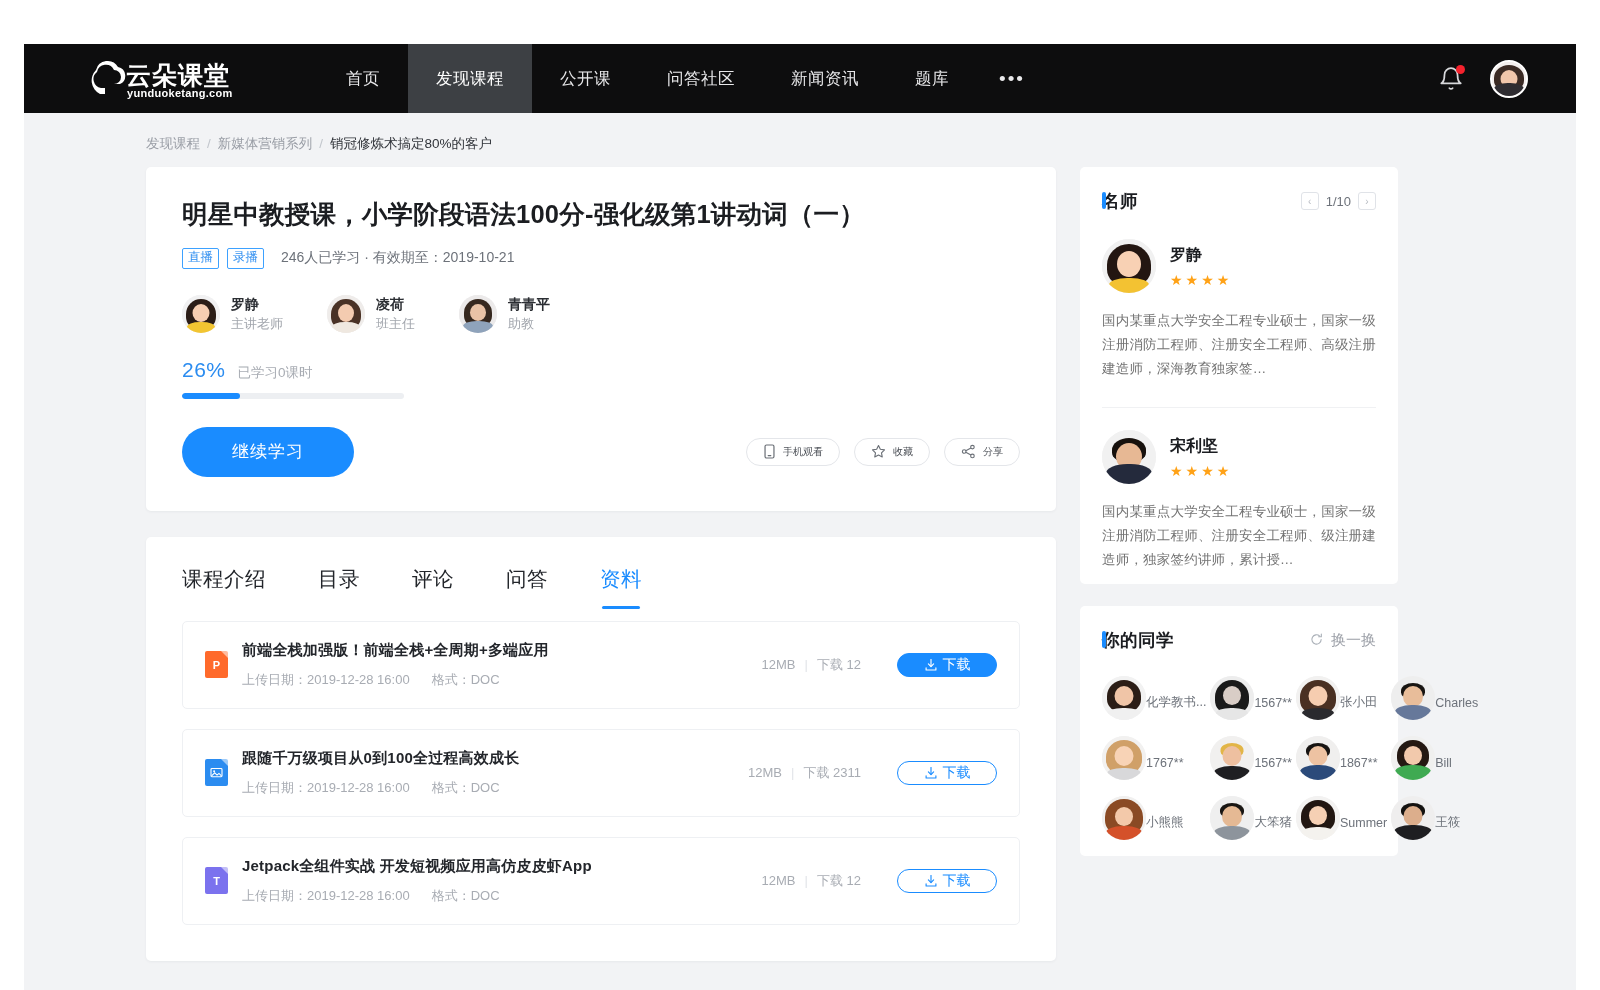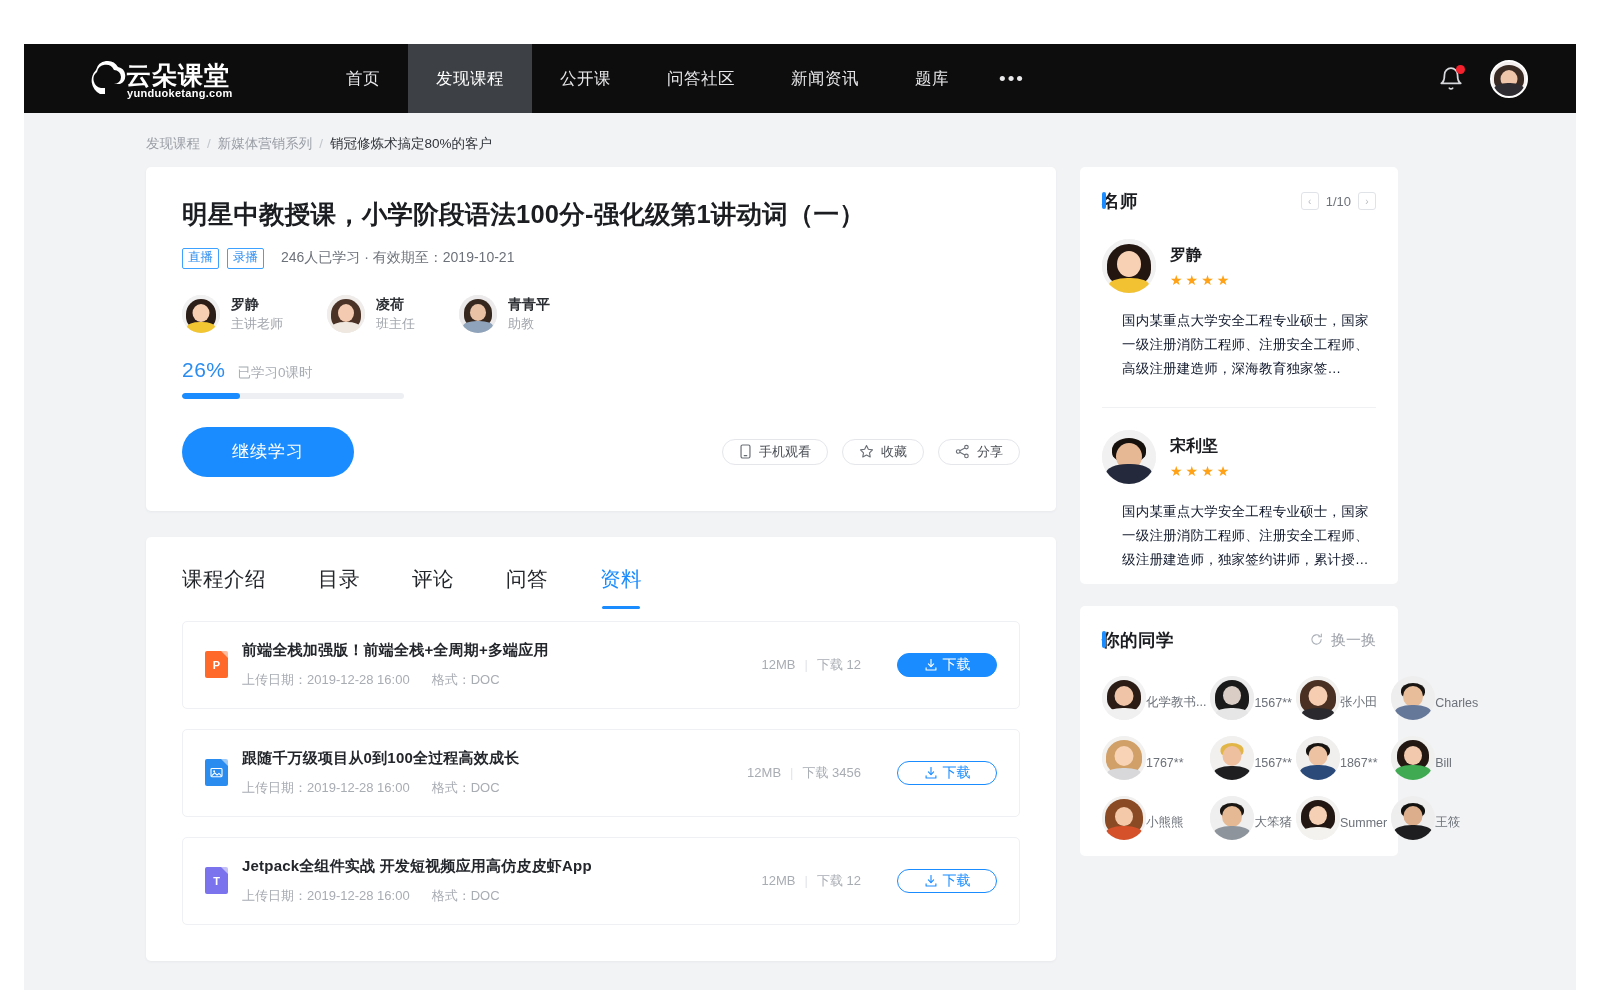--- a/index.html
+++ b/index.html
@@ -152,24 +152,24 @@
     width: 172px; height: 50px;
     border-radius: 25px;
     background: #1a8cff;
     color: #fff; font-size: 17px;
     display: flex; align-items: center; justify-content: center;
     cursor: pointer; border: none;
     letter-spacing: 1px;
   }
   .act-right { margin-left: auto; display: flex; gap: 14px; }
   .chip {
-    height: 18px; padding: 12px 16px;
+    height: 28px; padding: 4px 16px;
     border: 1px solid #e4e6ea; border-radius: 17px;
     display: flex; align-items: center; gap: 7px;
-    font-size: 13px; color: #4a4e55;
+    font-size: 10px; color: #4a4e55;
     background: #fff; cursor: pointer;
   }
   .chip svg { display: block; }
 
   
   .tabs-card { margin-top: 26px; padding: 0 0 16px 0; }
   .tabs {
     display: flex; gap: 52px;
     padding: 28px 36px 0 36px;
   }
@@ -259,23 +259,22 @@
   .tb-head { display: flex; align-items: center; gap: 14px; }
   .tb-avatar {
     width: 54px; height: 54px; border-radius: 50%;
     background: #f2f2f3; overflow: hidden; flex: none; position: relative;
   }
   .tb-name { font-size: 16px; color: #1b1d21; font-weight: 700; }
   .stars { margin-top: 7px; display: flex; gap: 3px; }
   .star { color: #ffa217; font-size: 14px; line-height: 1; }
   .tb-desc {
     margin-top: 16px;
-    font-size: 13.5px; color: #0f172a; line-height: 1.78;
+    font-size: 13.5px; color: #737373; line-height: 1.78;
     letter-spacing: .2px;
-    margin-left: 20px;
   }
   .divider { height: 1px; background: #f0f1f3; margin: 20px 0 0 0; }
 
   .side-card2 { background: #fff; border-radius: 5px; margin-top: 22px; padding: 22px 22px 16px 22px; }
   .refresh { margin-left: auto; display: flex; align-items: center; gap: 8px; font-size: 15px; color: #9a9ea6; cursor: pointer; }
   .mates {
     display: grid;
     grid-template-columns: repeat(4, 1fr);
     gap: 16px 4px;
     padding-top: 20px;
@@ -501,21 +500,21 @@
                 <svg width="13" height="11" viewBox="0 0 14 12" fill="none" stroke="#ffffff" stroke-width="1.2">
                   <rect x="1" y="1.6" width="12" height="9" rx="1"></rect>
                   <circle cx="4.4" cy="4.7" r="1.1" fill="#ffffff" stroke="none"></circle>
                   <path d="M1.6 9.6l3.4-3.3 2.6 2.5 2.1-1.8 2.7 2.6"></path>
                 </svg>
               </div>
               <div class="f-main">
                 <div class="f-title">跟随千万级项目从0到100全过程高效成长</div>
                 <div class="f-sub"><span>上传日期：2019-12-28  16:00</span><span class="gap"></span><span>格式：DOC</span></div>
               </div>
-              <div class="f-stats"><span>12MB</span><span class="bar">|</span><span>下载 3456</span></div>
+              <div class="f-stats"><span>12MB</span><span class="bar">|</span><span>下载 2311</span></div>
               <div class="dl-btn ghost">
                 <span>
                   <svg width="14" height="14" viewBox="0 0 16 16" fill="none" stroke="currentColor" stroke-width="1.3" stroke-linecap="round" stroke-linejoin="round">
                     <path d="M8 1.8v7.6"></path>
                         <path d="M5 6.8L8 9.8l3-3"></path>
                         <path d="M2.4 11.3v2.4h11.2v-2.4"></path>
                   </svg>
                 </span>
                 <span>下载</span>
               </div>

